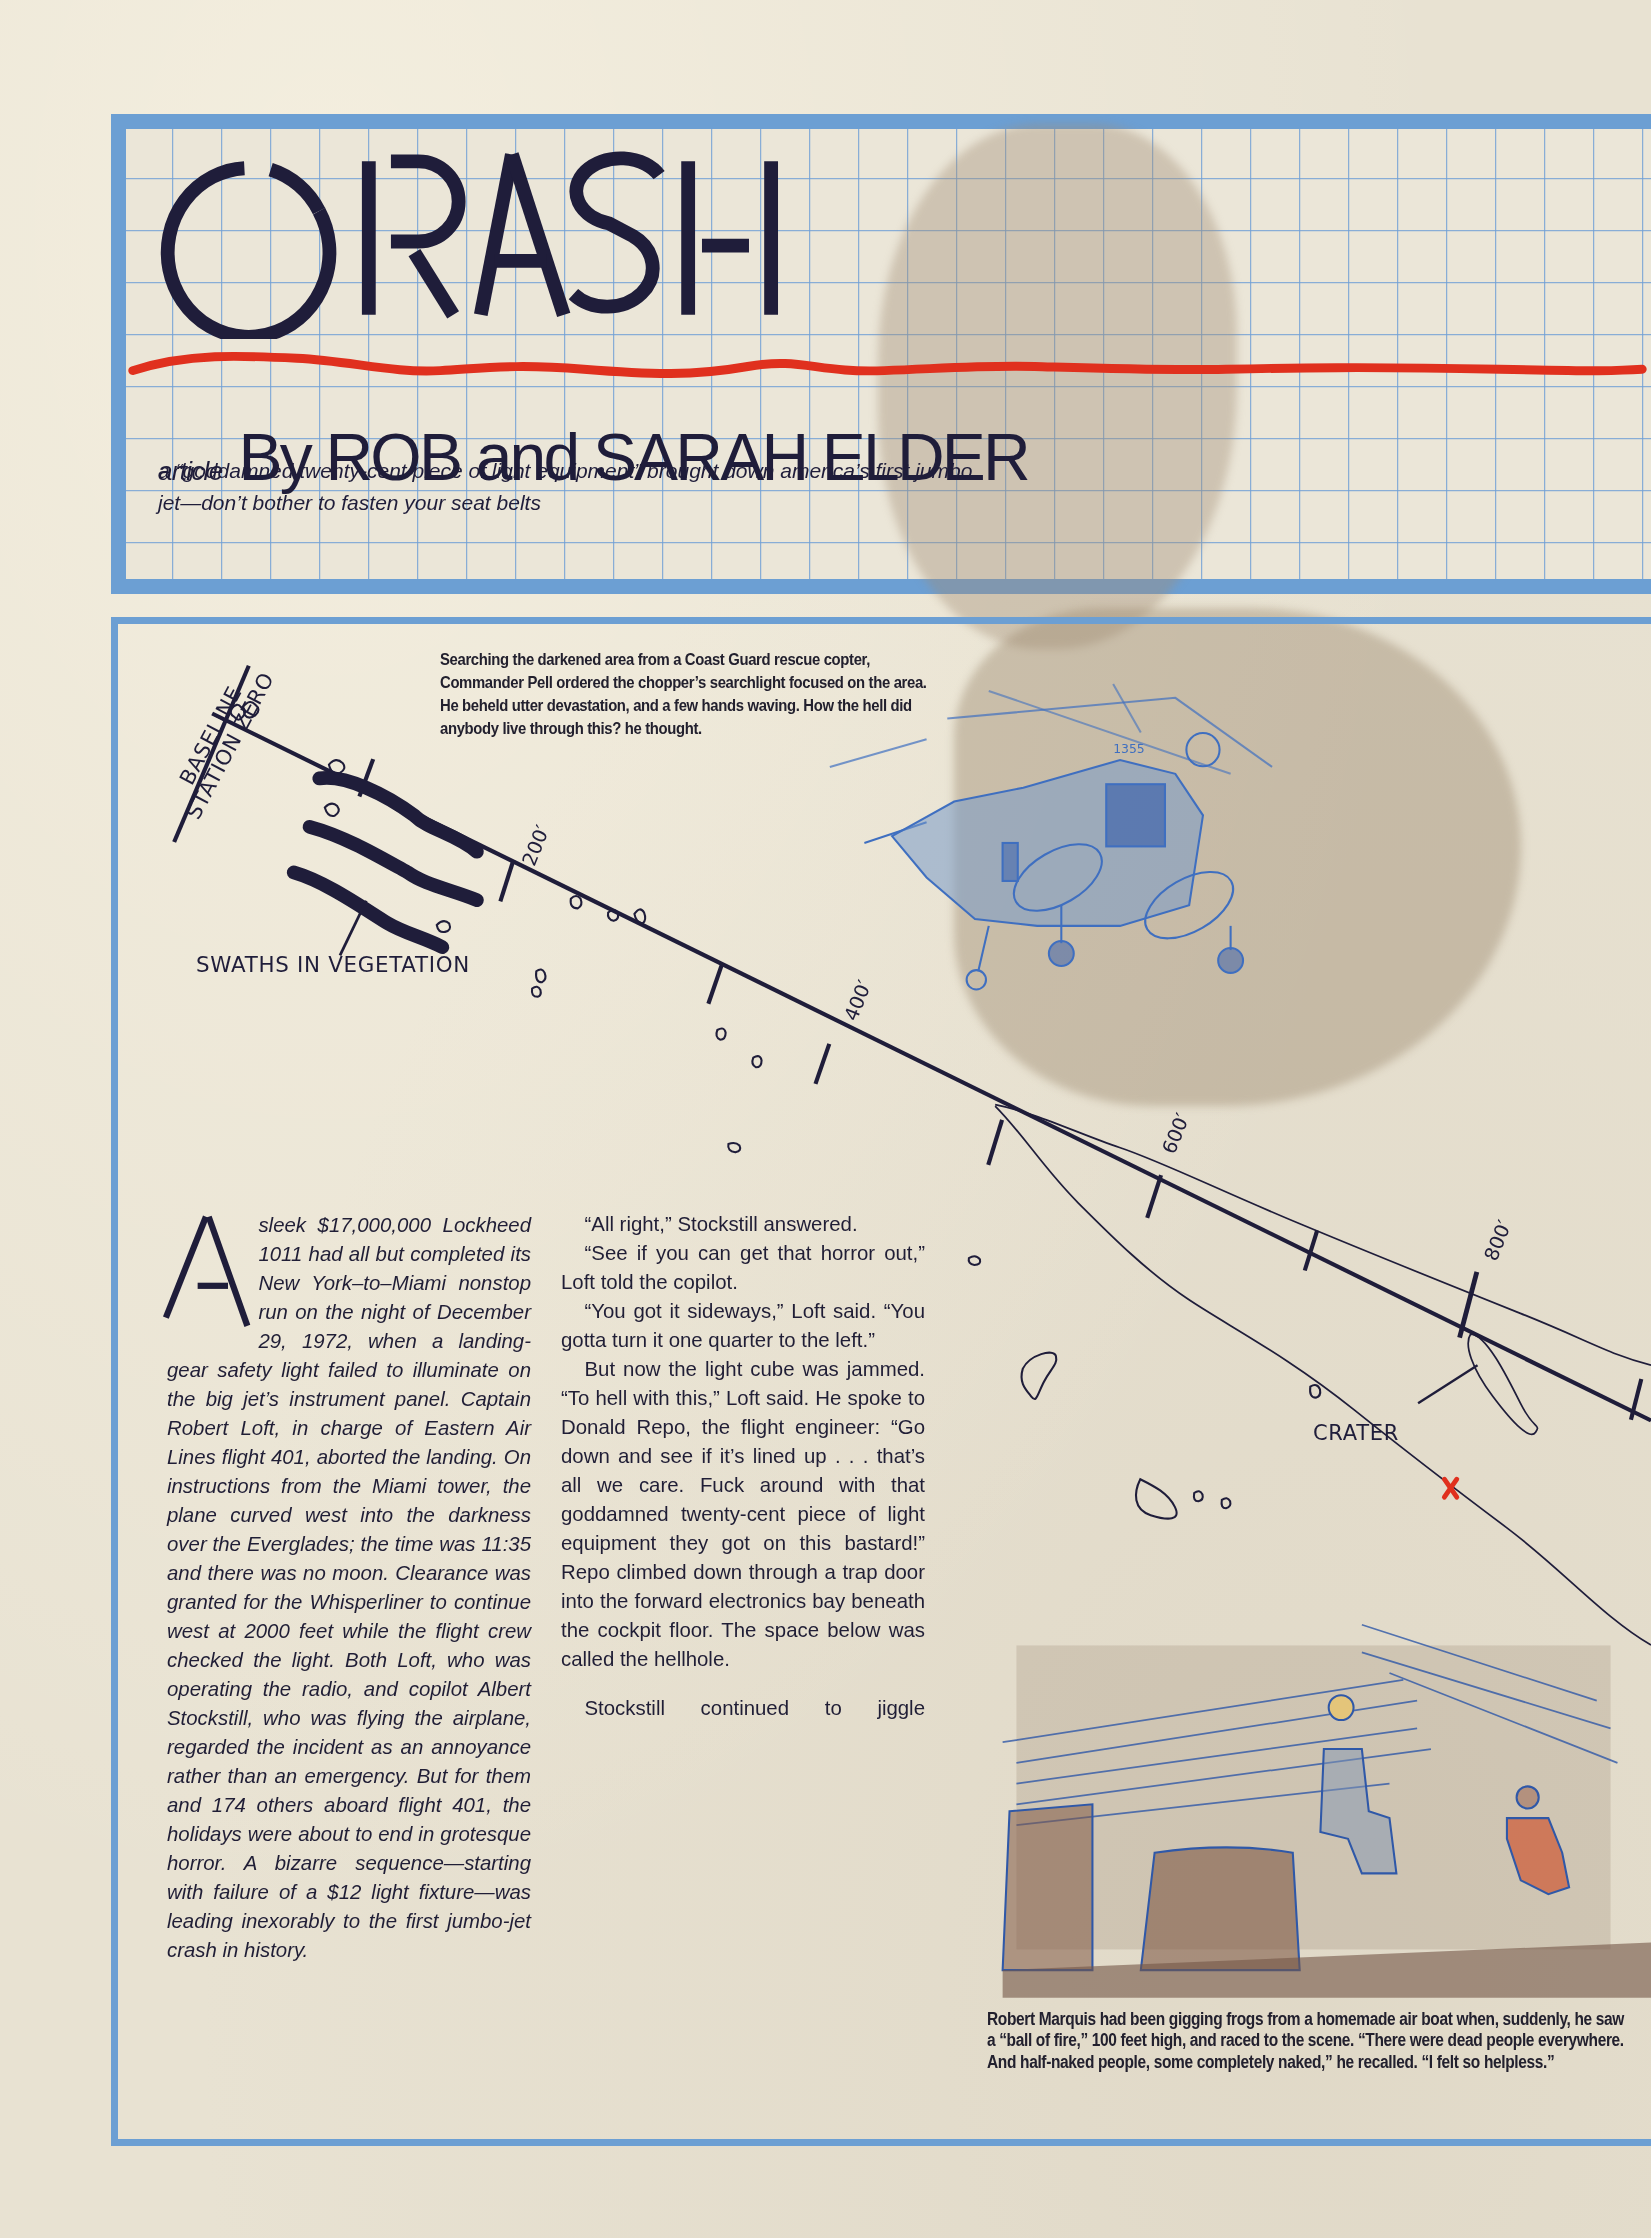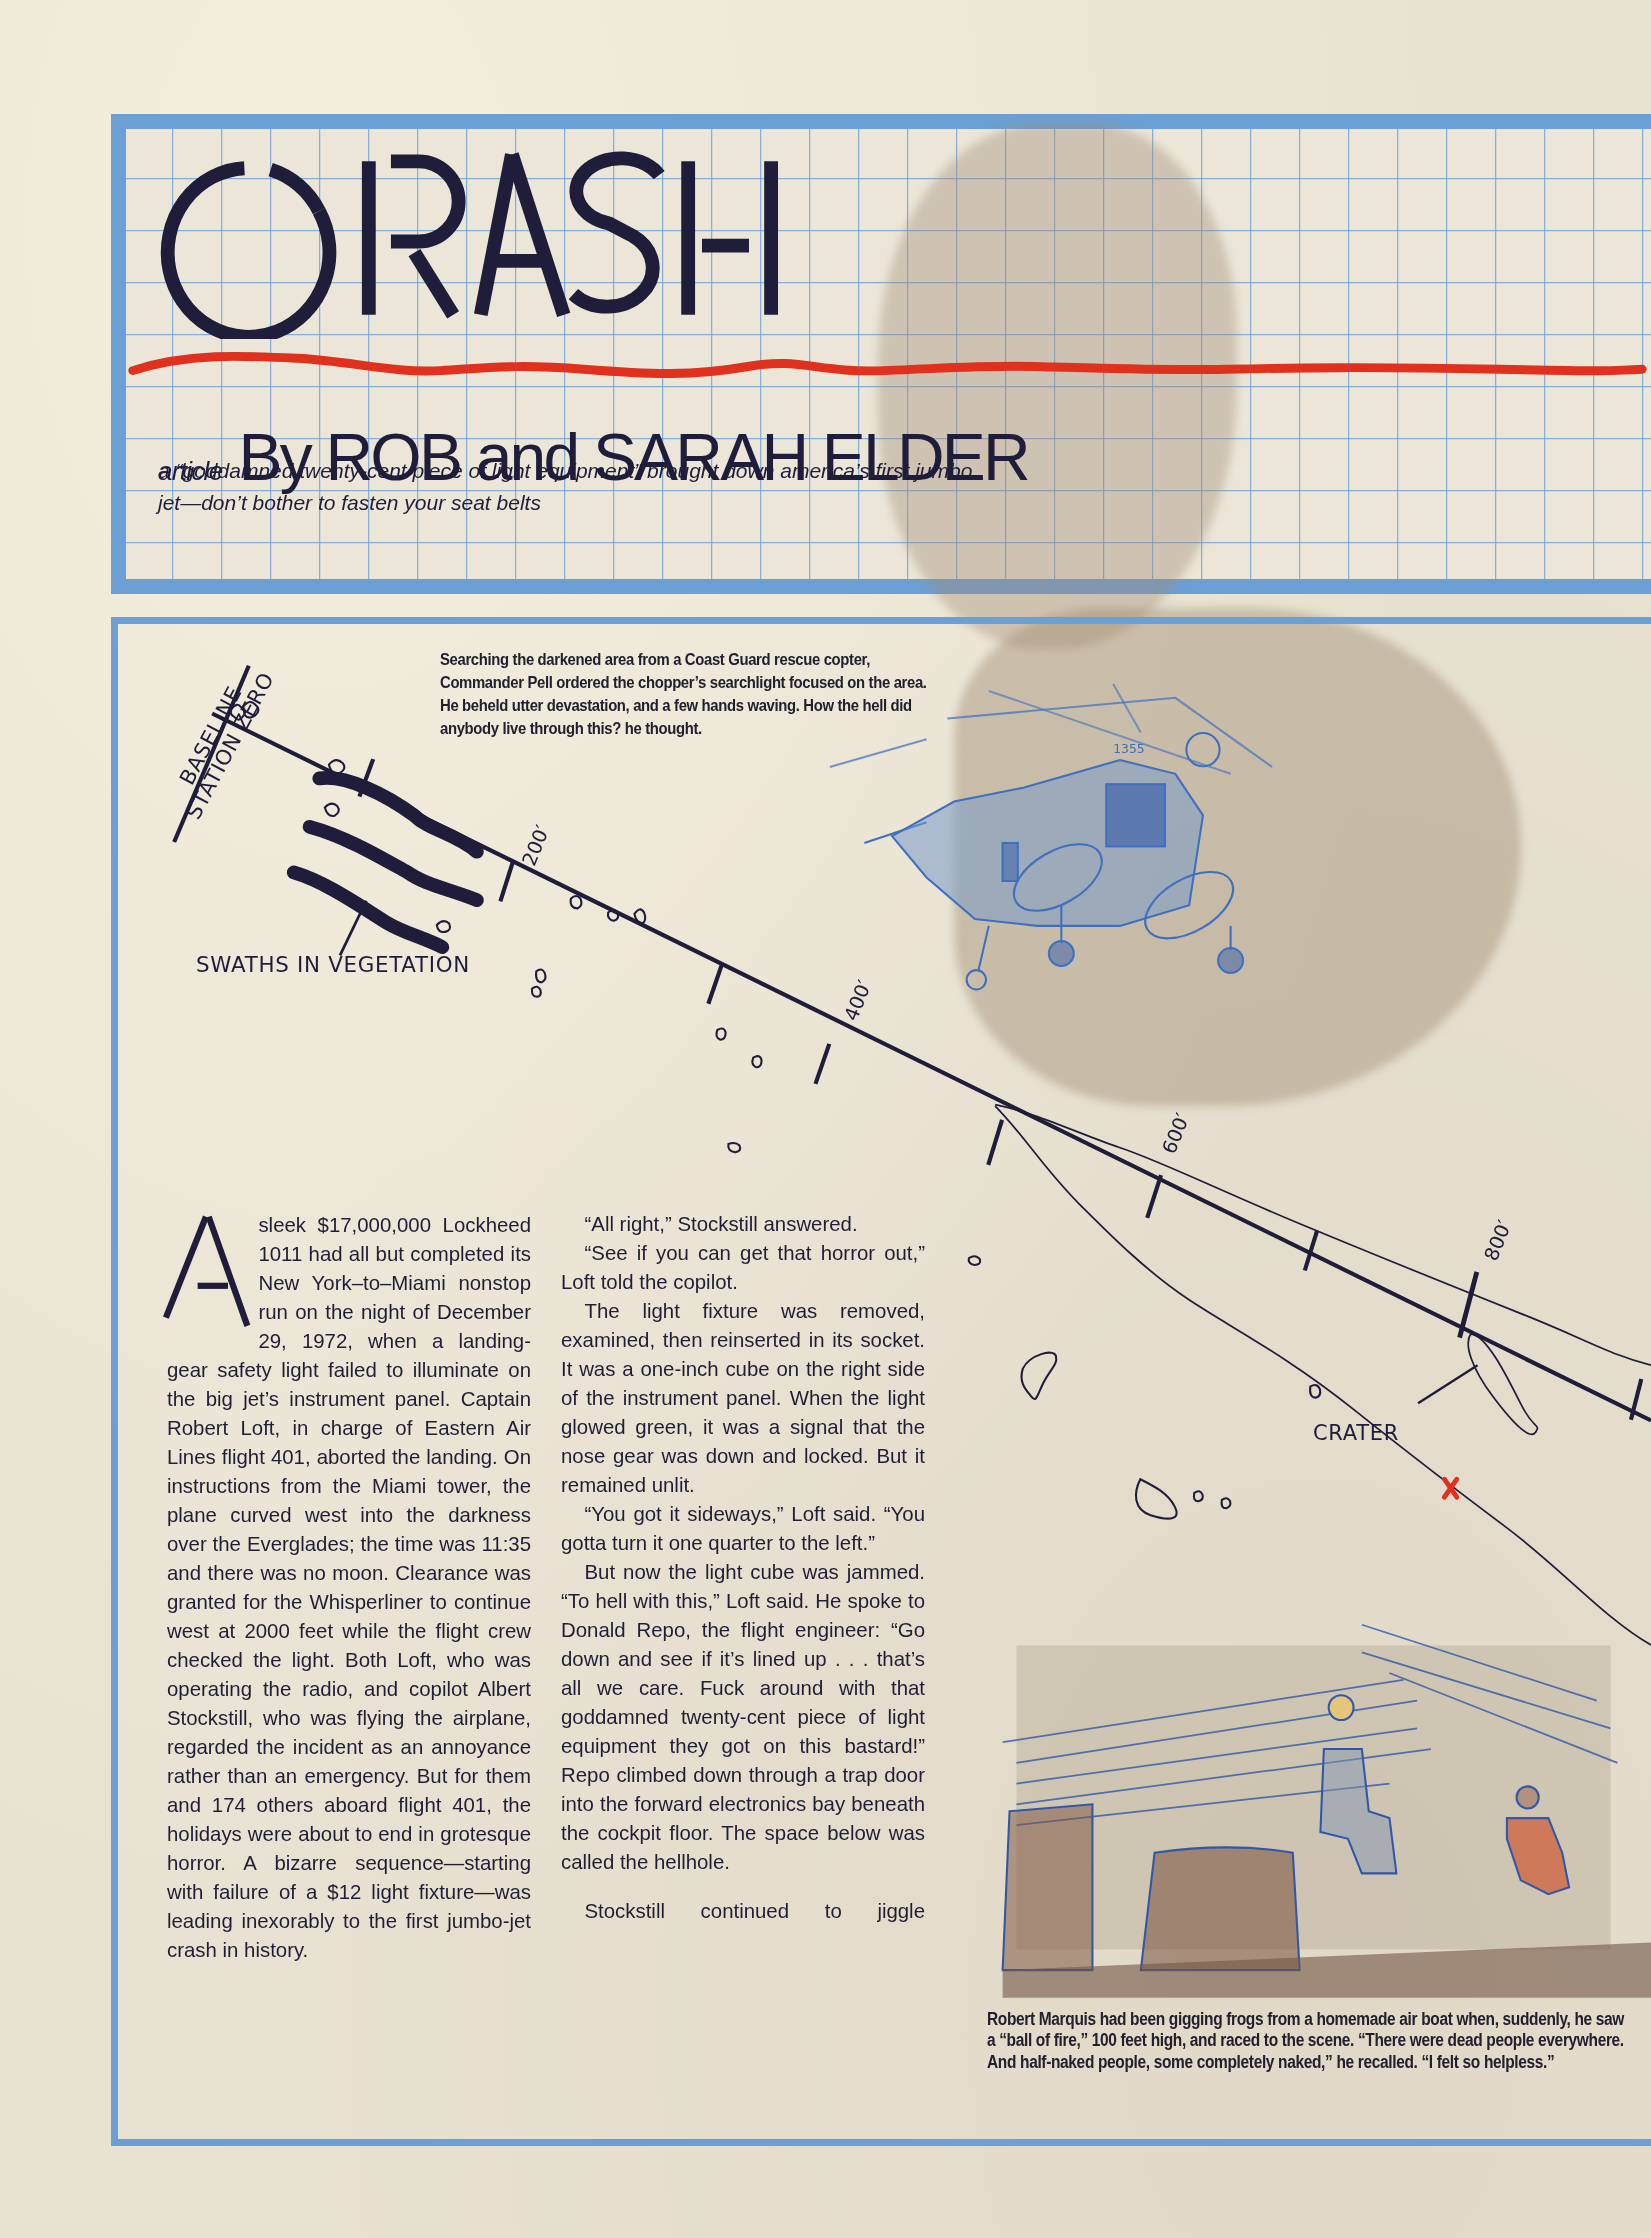--- a/index.html
+++ b/index.html
@@ -75,21 +75,21 @@
     color: #1f1d3a; transform: rotate(-62deg); transform-origin: left top; white-space: nowrap;
     letter-spacing: 0.7px; text-align: center;
   }
   
   .col {
     position: absolute; top: 1211px; width: 364px;
     font-family: "Liberation Sans", sans-serif; font-size: 20.4px; line-height: 29px;
     color: #201e36; text-align: justify; hyphens: manual;
   }
   .col p { margin: 0; }
-  .col1 { left: 167px; }
+  .col1 { left: 167px; font-style: italic; }
   .col2 { left: 561px; width: 364px; top: 1210px; }
   .col2 p { text-indent: 23.5px; }
   .dropcap-wrap { float: left; width: 90px; height: 116px; margin: 2.8px 5.5px 0 -4.1px; }
   .dropcap-wrap svg { display: block; }
   .illus-heli { position: absolute; left: 816px; top: 677px; }
   .illus-boat { position: absolute; left: 975px; top: 1583px; }
 </style>
 </head>
 <body>
 
@@ -249,20 +249,19 @@
         <line x1="50" y1="104" x2="94" y2="104"></line>
       </g>
     </svg>
   </div>
   <p>sleek $17,000,000 Lock­heed 1011 had all but completed its New York–to–Miami nonstop run on the night of December 29, 1972, when a landing-gear safety light failed to illuminate on the big jet’s instrument panel. Captain Robert Loft, in charge of Eastern Air Lines flight 401, aborted the landing. On instructions from the Miami tower, the plane curved west into the darkness over the Everglades; the time was 11:35 and there was no moon. Clear­ance was granted for the Whis­perliner to continue west at 2000 feet while the flight crew checked the light. Both Loft, who was operating the radio, and copilot Albert Stockstill, who was flying the airplane, regarded the inci­dent as an annoyance rather than an emergency. But for them and 174 others aboard flight 401, the holidays were about to end in grotesque horror. A bizarre se­quence—starting with failure of a $12 light fixture—was leading inexorably to the first jumbo-jet crash in history.</p>
 </div>
 
 <div class="col col2">
   <p>“All right,” Stockstill an­swered.</p>
   <p>“See if you can get that horror out,” Loft told the copilot.</p>
-  <p>The light fixture was removed, examined, then reinserted in its socket. It was a one-inch cube on the right side of the instrument panel. When the light glowed green, it was a signal that the nose gear was down and locked. But it remained unlit.</p>
   <p>“You got it sideways,” Loft said. “You gotta turn it one quar­ter to the left.”</p>
   <p>But now the light cube was jammed. “To hell with this,” Loft said. He spoke to Donald Repo, the flight engineer: “Go down and see if it’s lined up . . . that’s all we care. Fuck around with that goddamned twenty-cent piece of light equipment they got on this bastard!” Repo climbed down through a trap door into the forward electronics bay beneath the cockpit floor. The space be­low was called the hellhole.</p>
   <p style="text-align:justify; text-align-last:justify;margin-top:20px;">Stockstill continued to jiggle</p>
 </div>
 
 <div class="caption-bottom">Robert Marquis had been gigging frogs from a homemade air boat when, suddenly, he saw a “ball of fire,” 100 feet high, and raced to the scene. “There were dead people everywhere. And half-naked people, some completely naked,” he recalled. “I felt so helpless.”</div>
 
 
 </body></html>

